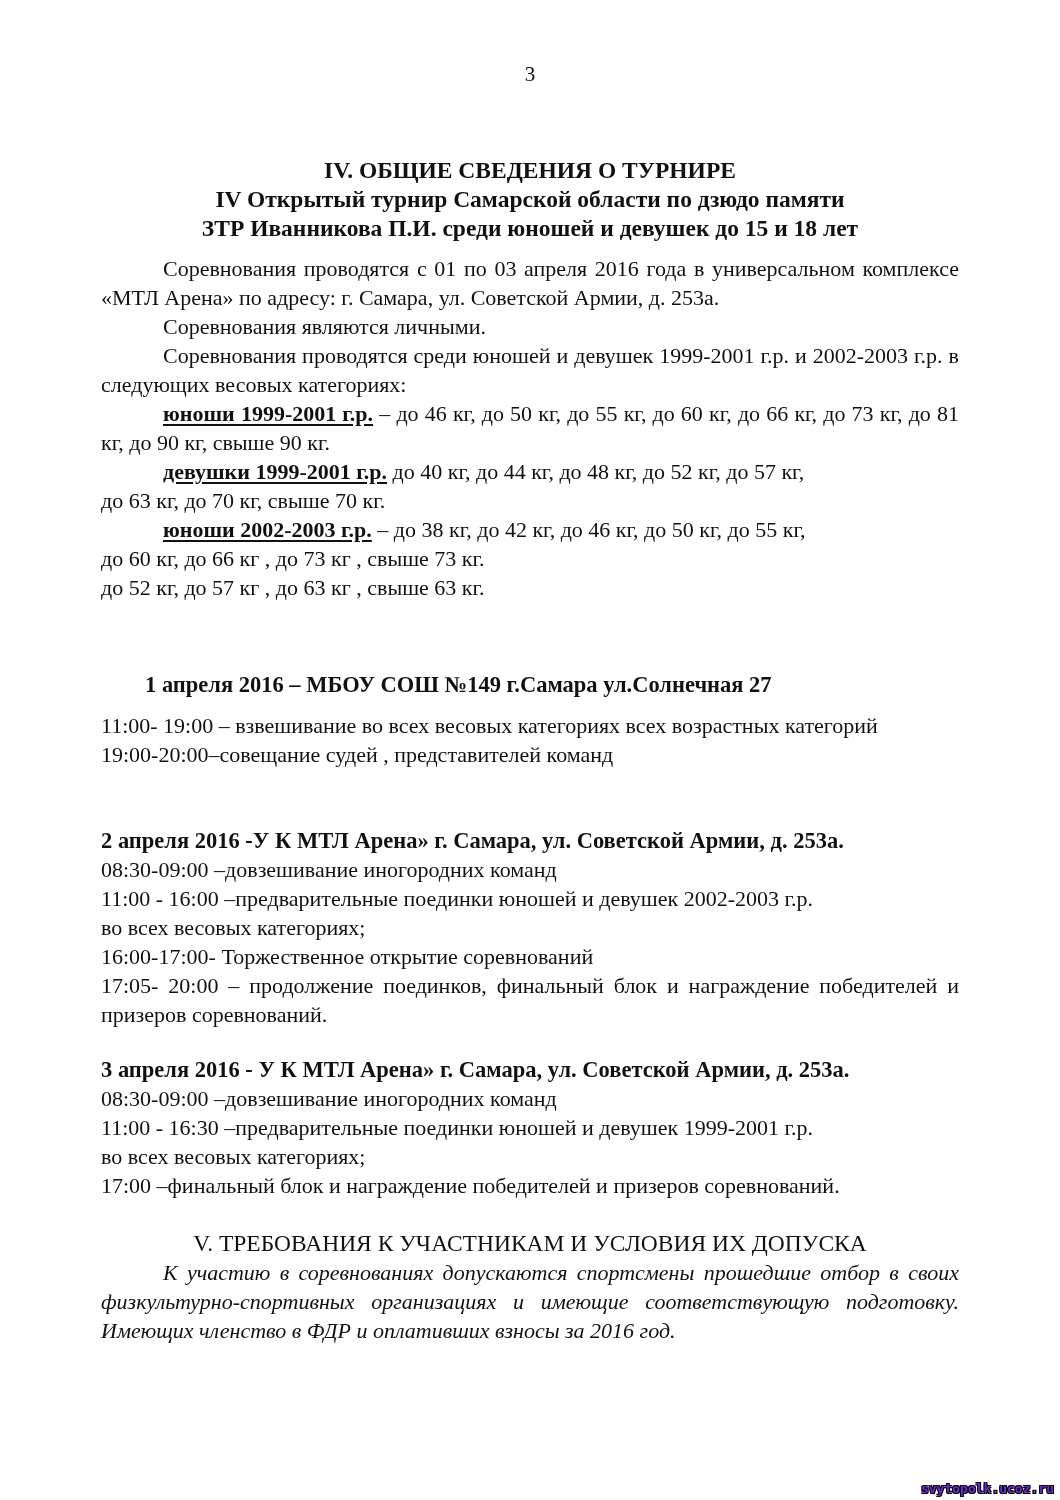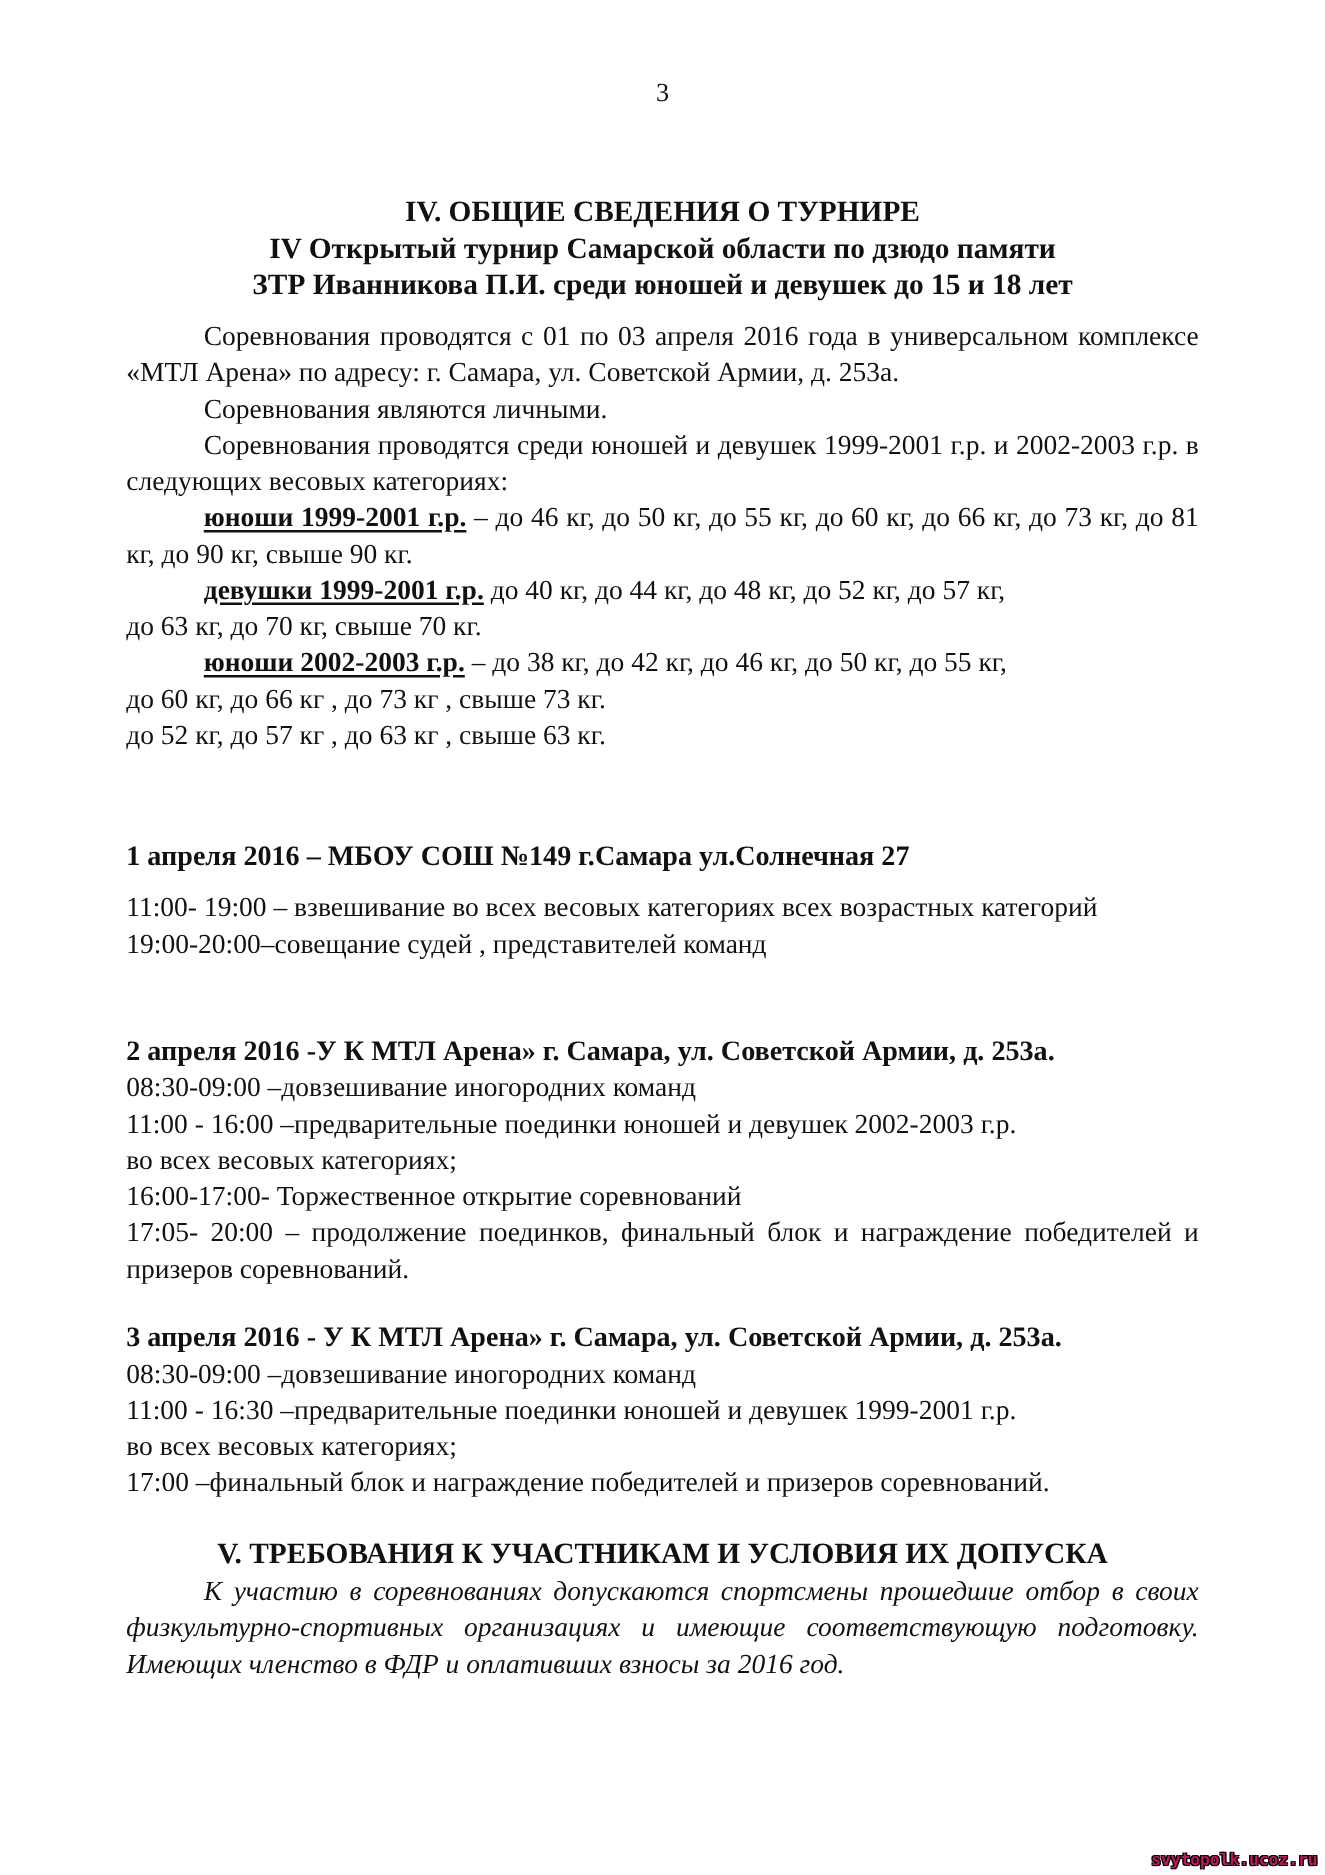--- a/index.html
+++ b/index.html
@@ -9,24 +9,24 @@
       color: #111;
     }
     .page-num { position: absolute; top: 62px; left: 0; width: 1060px; text-align: center; font-size: 21px; }
     .titles { position: absolute; top: 156px; left: 100px; width: 860px; text-align: center; font-weight: bold; font-size: 23.5px; line-height: 29px; }
     .block { position: absolute; left: 101px; width: 858px; font-size: 22px; line-height: 29px; }
     .p { margin: 0; }
     .indent { text-indent: 62px; }
     .justify { text-align: justify; text-align-last: left; }
     .ul-bold { font-weight: bold; text-decoration: underline; text-underline-offset: 3px; }
     .heading { font-weight: bold; font-size: 22.5px; }
-    .section-title { position: absolute; top: 1228px; left: 100px; width: 860px; text-align: center; font-weight: bold; font-size: 23.5px; line-height: 30px; }
+    .section-title { position: absolute; top: 1228px; left: 100px; width: 860px; text-align: center; font-weight: normal; font-size: 23.5px; line-height: 30px; }
     .watermark {
       position: absolute; right: 6px; bottom: 4px; font-family: "DejaVu Sans Mono", monospace;
-      font-weight: bold; font-size: 13px; color: #be185d;
+      font-weight: bold; font-size: 13px; color: #6d28d9;
       text-shadow: -1px -1px 0 #000, 1px -1px 0 #000, -1px 1px 0 #000, 1px 1px 0 #000;
     }
   </style>
 </head>
 <body>
 
 <div class="page-num">3</div>
 
 <div class="titles">
   <div>IV. ОБЩИЕ СВЕДЕНИЯ О ТУРНИРЕ</div>
@@ -40,21 +40,21 @@
   <p class="p indent justify">Соревнования проводятся среди юношей и девушек  1999-2001 г.р. и 2002-2003 г.р. в следующих весовых категориях:</p>
   <p class="p indent justify"><span class="ul-bold">юноши 1999-2001 г.р.</span><span> – до 46 кг, до 50 кг, до 55 кг, до 60 кг, до 66 кг, до 73 кг, до 81 кг, до 90 кг, свыше 90 кг.</span></p>
   <p class="p indent"><span class="ul-bold">девушки 1999-2001 г.р.</span><span> до 40 кг, до 44 кг, до 48 кг, до 52 кг, до 57 кг,</span></p>
   <p class="p">до 63 кг, до 70 кг,  свыше 70 кг.</p>
   <p class="p indent"><span class="ul-bold">юноши 2002-2003 г.р.</span><span> – до 38 кг, до 42 кг, до 46 кг, до 50 кг, до 55 кг,</span></p>
   <p class="p">до 60 кг, до 66 кг , до 73 кг , свыше 73 кг.</p>
   <p class="p">до 52 кг, до 57 кг , до 63 кг , свыше 63 кг.</p>
 </div>
 
 <div class="block" style="top:670px;">
-  <p class="p heading" style="margin-bottom:12px;">1 апреля  2016 –  МБОУ СОШ №149 г.Самара ул.Солнечная 27</p>
+  <p class="p heading" style="margin-bottom:12px;margin-left:44px;">1 апреля  2016 –  МБОУ СОШ №149 г.Самара ул.Солнечная 27</p>
   <p class="p justify">11:00- 19:00 – взвешивание во всех весовых категориях всех возрастных категорий</p>
   <p class="p">19:00-20:00–совещание судей  ,  представителей команд</p>
 </div>
 
 <div class="block" style="top:826px;">
   <p class="p heading">2 апреля  2016  -У К МТЛ Арена» г. Самара, ул. Советской Армии, д. 253а.</p>
   <p class="p">08:30-09:00 –довзешивание иногородних команд</p>
   <p class="p">11:00 - 16:00 –предварительные поединки юношей и девушек  2002-2003 г.р.</p>
   <p class="p">во всех весовых категориях;</p>
   <p class="p">16:00-17:00- Торжественное открытие соревнований</p>

